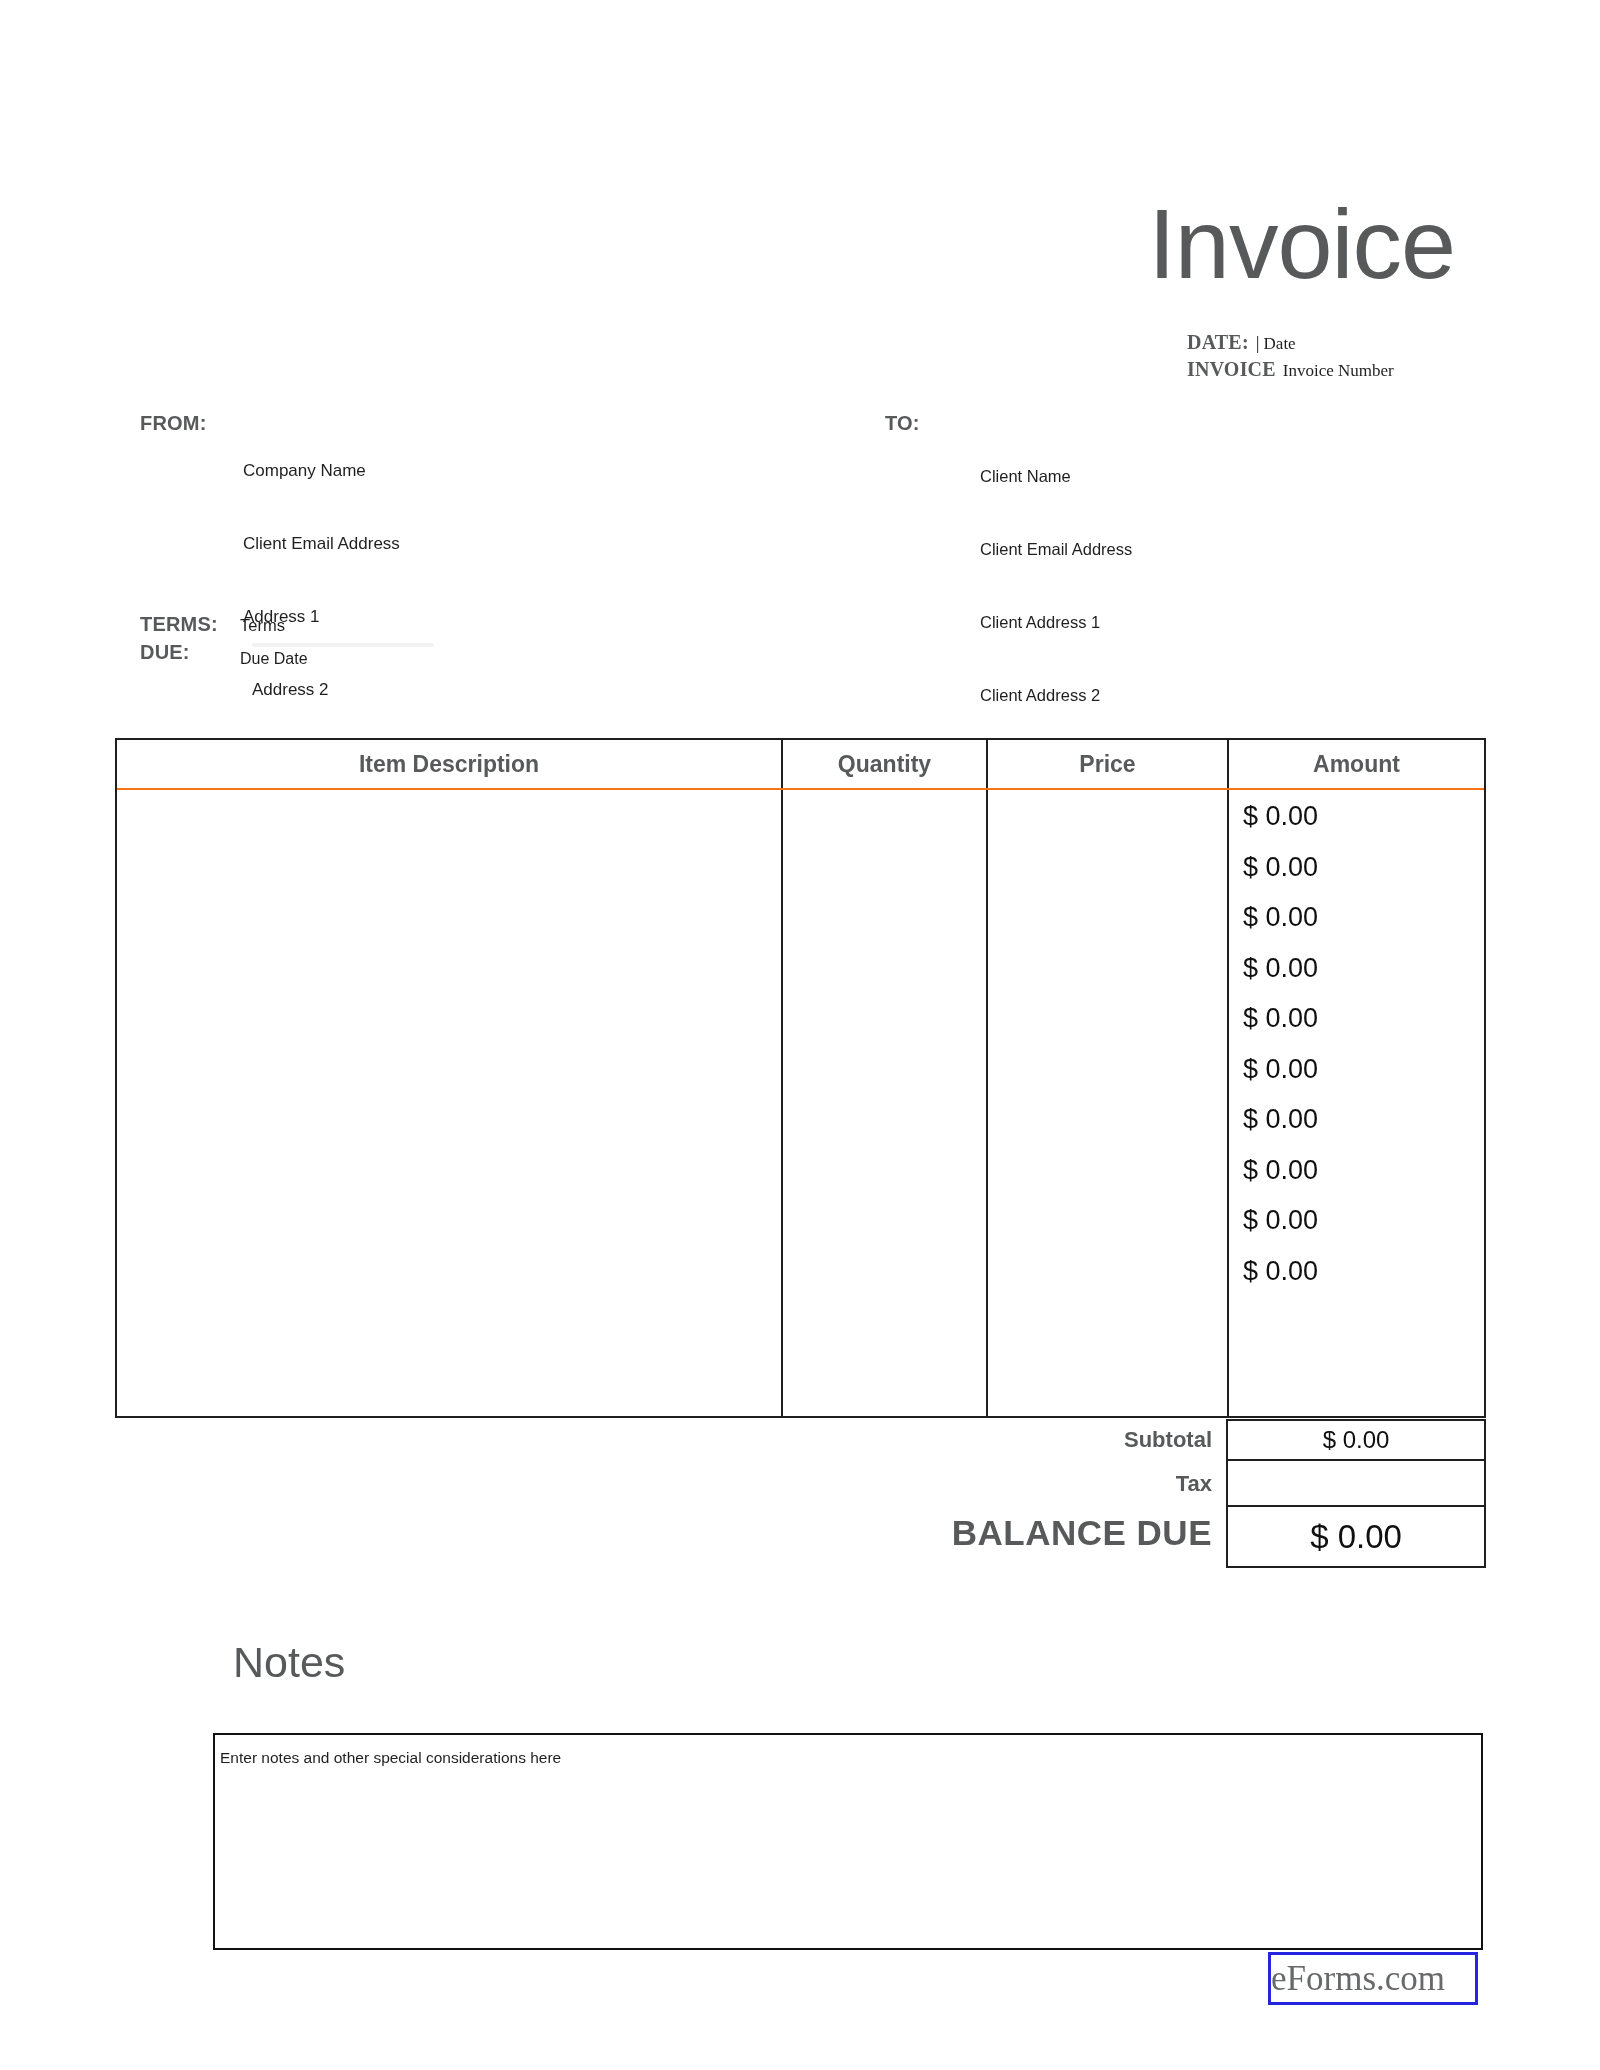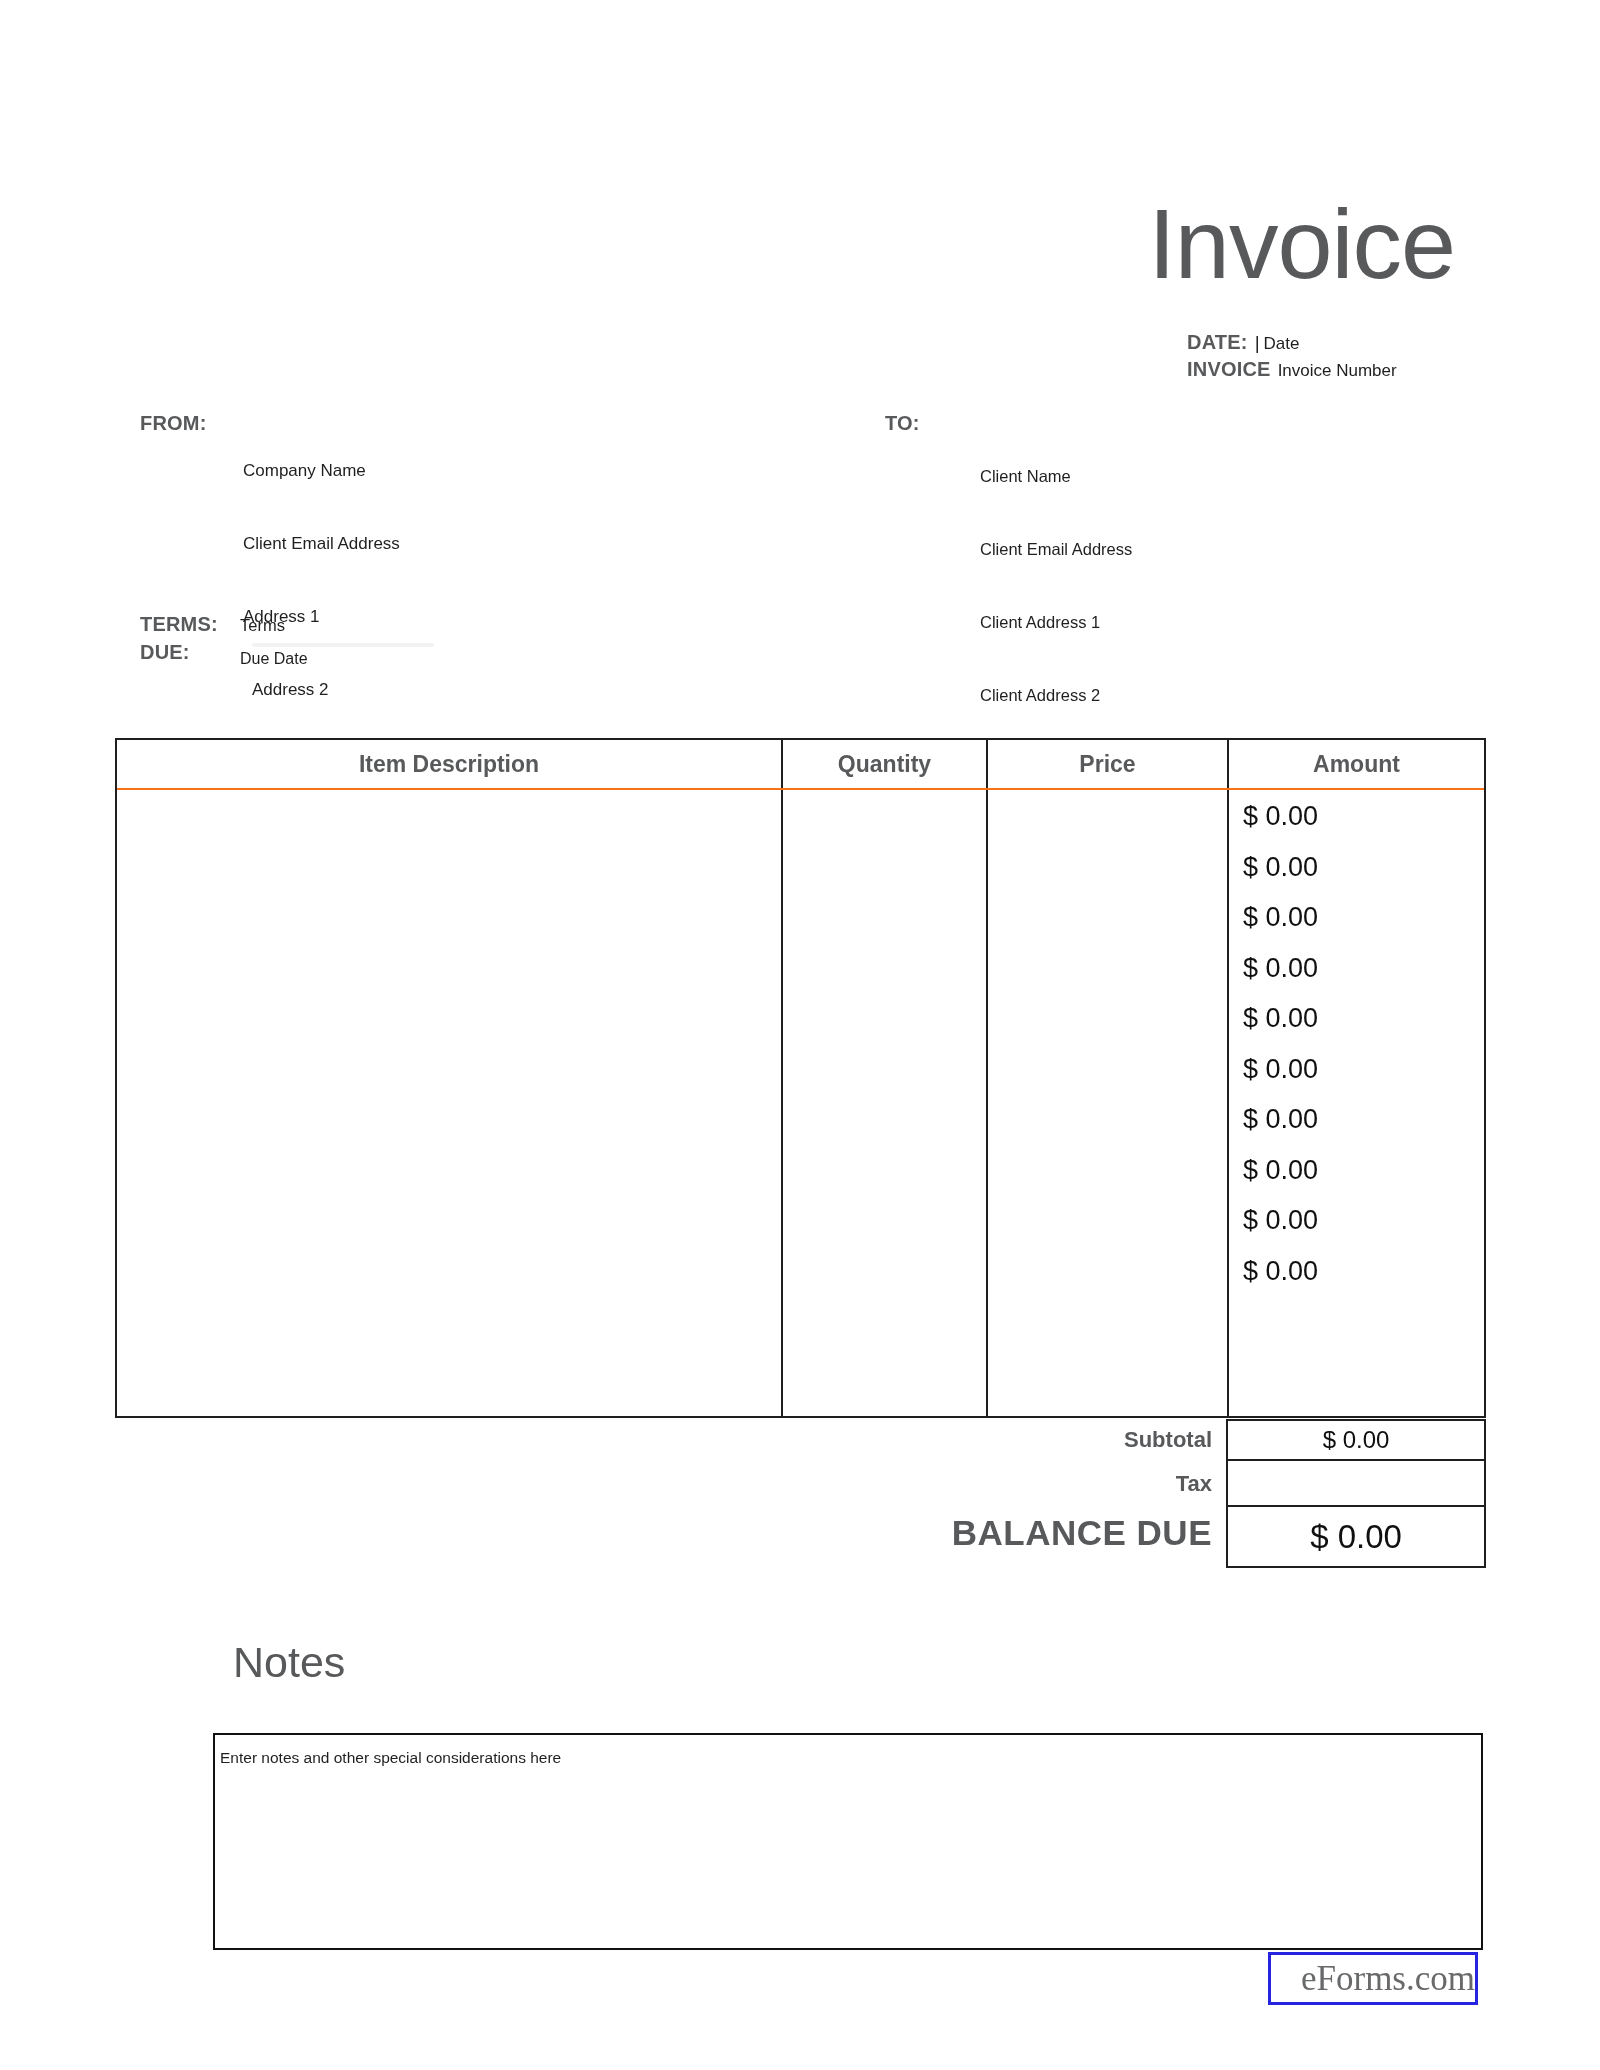--- a/index.html
+++ b/index.html
@@ -8,21 +8,21 @@
     font-family:"Liberation Sans",sans-serif;color:#1f1f1f;overflow:hidden;
   }
   
   .title{
     position:absolute;top:192px;left:0;width:1455px;margin:0;
     text-align:right;font-size:99px;font-weight:400;color:#58595b;
     letter-spacing:-1px;line-height:1.05;
   }
   
   .meta{position:absolute;left:1187px;top:331px;}
-  .meta-row{display:flex;align-items:baseline;gap:7px;height:27px;}
+  .meta-row{display:flex;align-items:baseline;gap:7px;height:27px;font-family:Liberation Serif, serif;}
   .meta-label{font-weight:700;color:#58595b;font-size:20px;letter-spacing:.2px;}
   .meta-value{font-size:17px;color:#1f1f1f;}
   .cursor{font-size:19px;color:#1f1f1f;margin-right:-3px;}
   
   .block-label{position:absolute;font-weight:700;color:#58595b;font-size:20px;letter-spacing:.2px;}
   .from-label{left:140px;top:412px;}
   .to-label{left:885px;top:412px;}
   .addr{position:absolute;font-size:17px;line-height:33px;color:#1f1f1f;}
   .from-lines{left:243px;top:414px;}
   .to-lines{left:980px;top:420px;font-size:16.5px;}
@@ -76,21 +76,21 @@
   }
   .notes-box{
     position:absolute;left:213px;top:1733px;width:1270px;height:217px;
     border:2px solid #111;box-sizing:border-box;padding:14px 5px;
     font-size:15.5px;color:#1f1f1f;background:#fff;
   }
   
   .brand-box{
     position:absolute;left:1268px;top:1952px;width:210px;height:53px;
     border:3px solid #2525e0;box-sizing:border-box;background:#fff;
-    display:flex;align-items:center;justify-content:flex-end;
+    display:flex;align-items:center;justify-content:flex-start;
   }
   .brand-text{
     font-family:"Liberation Serif",serif;font-size:35px;color:#67696b;line-height:1;
   }
 </style>
 </head>
 <body>
 
 <div class="page">
 

